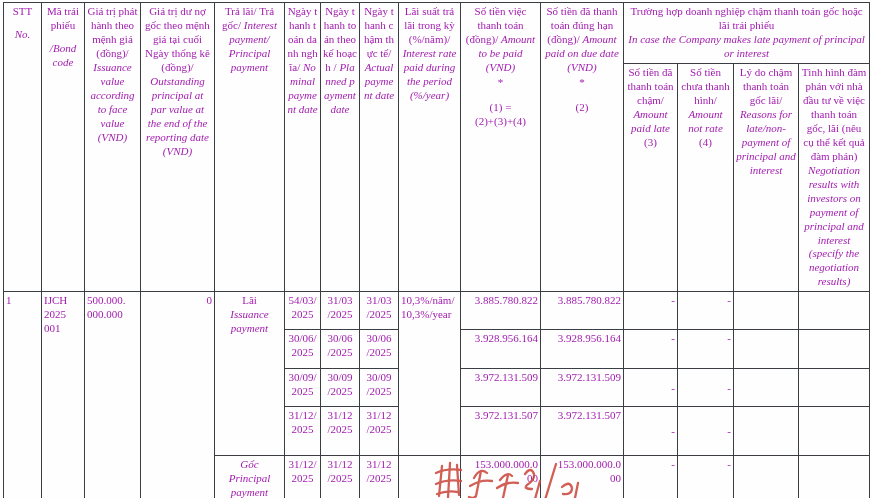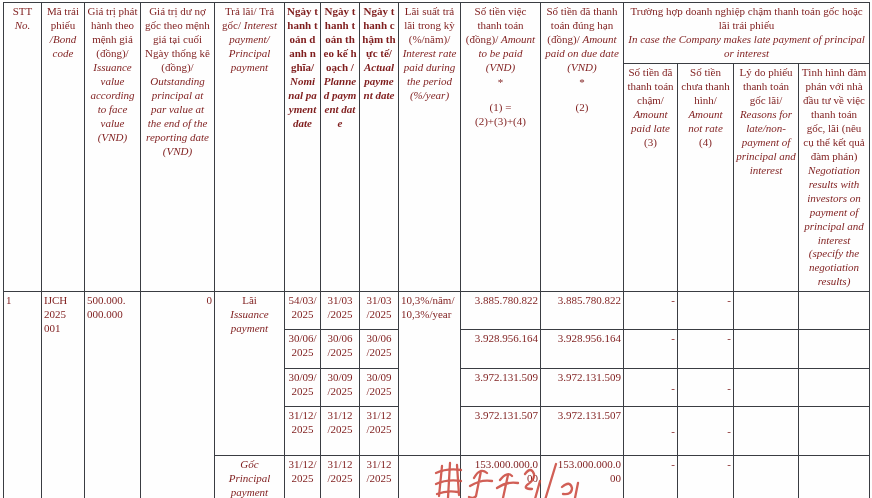--- a/index.html
+++ b/index.html
@@ -1,39 +1,39 @@
 <!DOCTYPE html>
 <html><head>
 <meta charset="utf-8">
 <style>
   html,body { margin:0; padding:0; background:#ffffff; }
   .page {
     position:relative; width:872px; height:498px; overflow:hidden;
-    background:#fefefe; color:#7f1d1d;
+    background:#fefefe; color:#a21caf;
     font-family:"Liberation Serif","DejaVu Serif",serif;
   }
   table.rpt {
     border-collapse:collapse; table-layout:fixed;
     width:866px; margin:2px 0 0 3px;
   }
   table.rpt td {
     border:1px solid #3a3d42; padding:2px; vertical-align:top;
     font-size:11px; line-height:1.27; overflow:hidden;
   }
   
   .hd { text-align:center; padding-top:6px; }
   .grp { font-size:11.5px; padding-top:3px; }
   .sub { vertical-align:middle;margin-top:32px; }
   .en { font-style:italic; }
   .blk { display:block; }
-  .gap { }
+  .gap { margin-top:9px; }
   .note { display:block; margin-top:1px; }
   .formula { display:block; margin-top:11px; white-space:pre-line; }
   .formula-sm { display:block; margin-top:0; }
-  .bw { word-break:break-all;font-weight:bold; }
+  .bw { word-break:break-all; }
   
   .stt-cell { vertical-align:top; padding-top:43px; padding-left:9px; font-size:11.5px; }
   .bond-cell { vertical-align:middle; padding-left:7px; white-space:pre-line; font-size:11.5px; }
   .iss-cell { vertical-align:middle; padding-left:5px; white-space:pre-line; font-size:11.5px; }
   .out-cell { vertical-align:middle; text-align:right; padding-right:9px; font-size:11.5px; }
   .ptype { text-align:center; vertical-align:middle; font-size:11.5px; }
   .rate-cell { vertical-align:top; padding-top:43px; padding-left:4px; padding-right:2px;
                text-align:left; word-break:break-all; font-size:11.5px; }
   .date { text-align:center; vertical-align:middle; white-space:pre-line; font-size:11.5px; }
   .amt { text-align:right; vertical-align:middle; padding-right:5px;
@@ -137,21 +137,21 @@
         <span>Số tiền đã thanh toán chậm/</span>
         <span class="en">Amount paid late</span>
         <span class="formula-sm">(3)</span>
       </td>
       <td class="hd sub">
         <span>Số tiền chưa thanh hình/</span>
         <span class="en">Amount not rate</span>
         <span class="formula-sm">(4)</span>
       </td>
       <td class="hd sub">
-        <span>Lý do phiếu thanh toán gốc lãi/</span>
+        <span>Lý do chậm thanh toán gốc lãi/</span>
         <span class="en">Reasons for late/non-payment of principal and interest</span>
       </td>
       <td class="hd sub">
         <span>Tình hình đàm phán với nhà đầu tư về việc thanh toán gốc, lãi (nêu cụ thể kết quả đàm phán)</span>
         <span class="en">Negotiation results with investors on payment of principal and interest (specify the negotiation results)</span>
       </td>
     </tr>
 
     <tr class="r1">
       <td class="stt-cell" rowspan="5">1</td>

